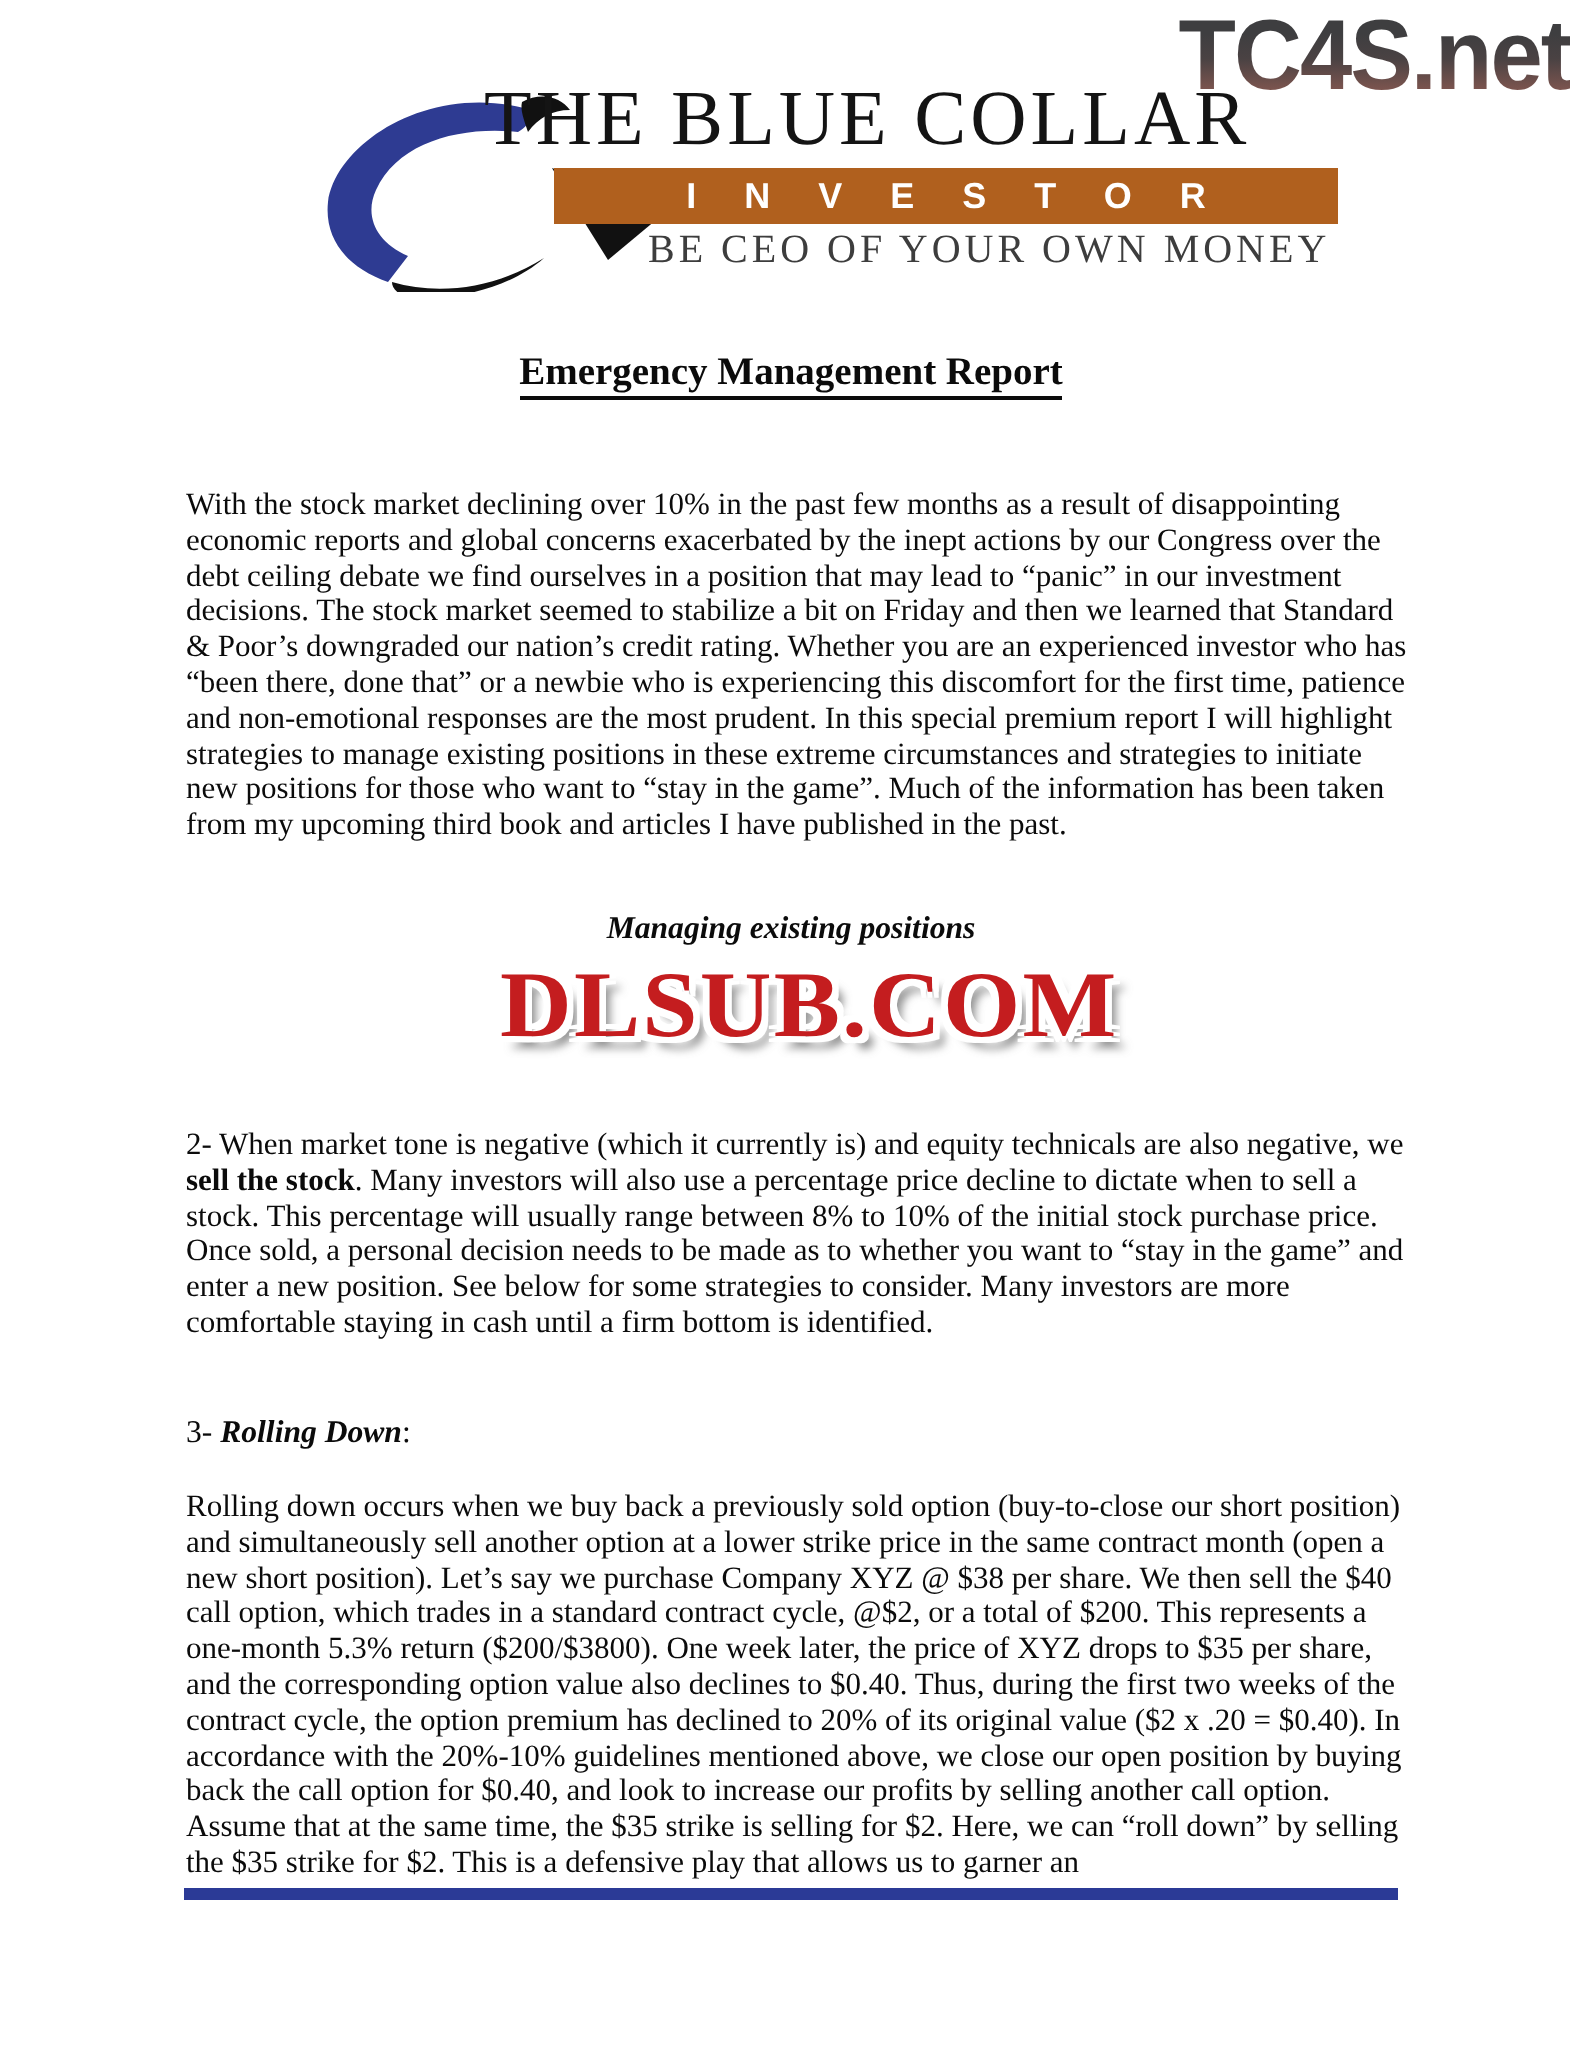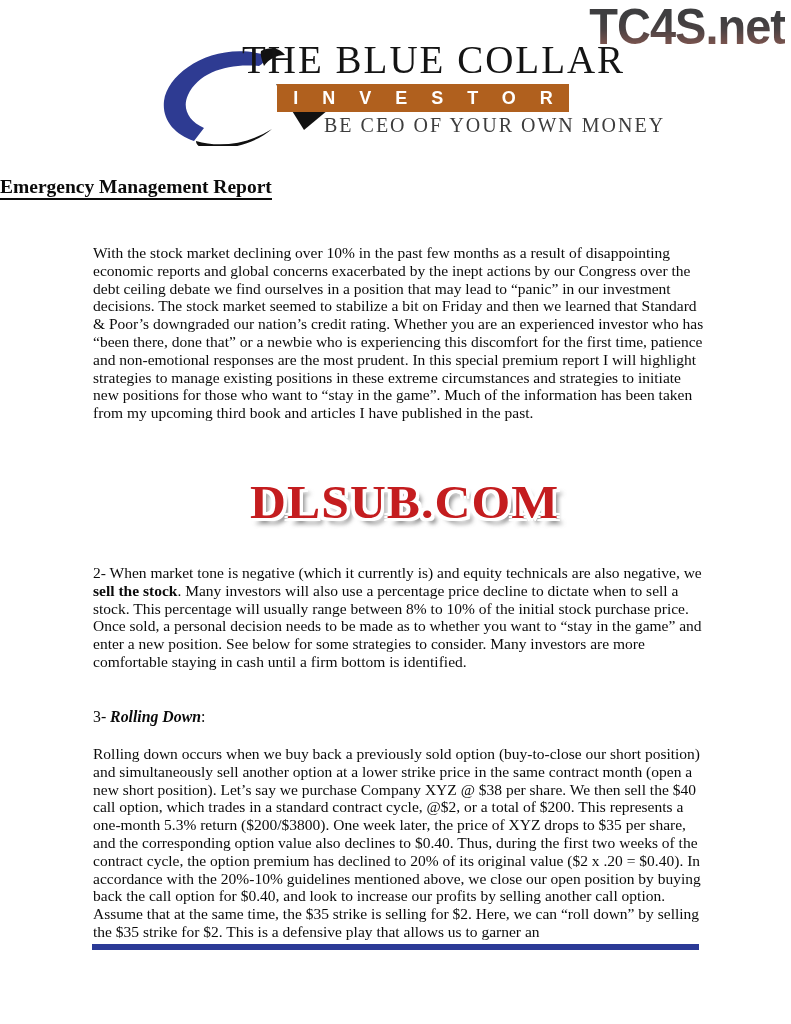--- a/index.html
+++ b/index.html
@@ -43,36 +43,36 @@
 
   
   .logo { position:absolute; left:0; top:0; width:791px; height:150px; }
   .logo-swoosh { position:absolute; left:158px; top:44px; width:188px; height:102px; }
   .logo-line1 {
     position:absolute; left:242px; top:40px;
     font-family:"Liberation Serif", serif; font-size:39px; line-height:1;
     letter-spacing:2px; color:#141414; font-weight:normal;text-align:center;
   }
   .logo-bar {
-    position:absolute; left:277px; top:84px; width:292px; height:28px;
+    position:absolute; left:277px; top:84px; width:392px; height:28px;
     background:#b0601e; display:flex; align-items:center; justify-content:center;
   }
   .logo-bar span {
     font-family:"Liberation Sans", sans-serif; font-size:18px; font-weight:bold;
     color:#ffffff; letter-spacing:24px; padding-left:24px; white-space:nowrap;
   }
   .logo-tagline {
     position:absolute; left:324px; top:114px;
     font-family:"Liberation Serif", serif; font-size:20px; letter-spacing:2px;
     color:#3d3d3d; white-space:nowrap;text-align:center;
   }
 
   
   .doc-title {
-    position:absolute; left:0; top:176px; width:791px; 
+    position:absolute; left:0; top:176px; width:791px; text-align:center;
   }
   .doc-title span {
     display:inline-block; font-size:19.5px; font-weight:bold;
     border-bottom:2.4px solid #0b0b0b; padding-bottom:1px; line-height:1.1;
   }
   .para {
     position:absolute; left:93px; width:611px;
     font-size:15.5px; line-height:17.8px; text-align:left;
   }
   .p-intro   { top:244px; }
@@ -129,20 +129,21 @@
     </div>
     <div class="logo-tagline">BE CEO OF YOUR OWN MONEY</div>
   </div>
 
   <div class="doc-title">
     <span>Emergency Management Report</span>
   </div>
 
   <div class="para p-intro">With the stock market declining over 10% in the past few months as a result of disappointing economic reports and global concerns exacerbated by the inept actions by our Congress over the debt ceiling debate we find ourselves in a position that may lead to “panic” in our investment decisions. The stock market seemed to stabilize a bit on Friday and then we learned that Standard &amp; Poor’s downgraded our nation’s credit rating. Whether you are an experienced investor who has “been there, done that” or a newbie who is experiencing this discomfort for the first time, patience and non-emotional responses are the most prudent. In this special premium report I will highlight strategies to manage existing positions in these extreme circumstances and strategies to initiate new positions for those who want to “stay in the game”. Much of the information has been taken from my upcoming third book and articles I have published in the past.</div>
 
+  <div class="h-section">Managing existing positions</div>
 
 
   <div class="wm-dlsub">DLSUB.COM</div>
 
   <div class="para p-item2"><span>2- When market tone is negative (which it currently is) and equity technicals are also negative, we </span><b class="inlineb">sell the stock</b><span>. Many investors will also use a percentage price decline to dictate when to sell a stock. This percentage will usually range between 8% to 10% of the initial stock purchase price. Once sold, a personal decision needs to be made as to whether you want to “stay in the game” and enter a new position. See below for some strategies to consider. Many investors are more comfortable staying in cash until a firm bottom is identified.</span></div>
 
   <div class="para h-item3"><span>3- </span><span class="rd">Rolling Down</span><span>:</span></div>
 
   <div class="para p-item3">Rolling down occurs when we buy back a previously sold option (buy-to-close our short position) and simultaneously sell another option at a lower strike price in the same contract month (open a new short position). Let’s say we purchase Company XYZ @ $38 per share. We then sell the $40 call option, which trades in a standard contract cycle, @$2, or a total of $200. This represents a one-month 5.3% return ($200/$3800). One week later, the price of XYZ drops to $35 per share, and the corresponding option value also declines to $0.40. Thus, during the first two weeks of the contract cycle, the option premium has declined to 20% of its original value ($2 x .20 = $0.40).  In accordance with the 20%-10% guidelines mentioned above, we close our open position by buying back the call option for $0.40, and look to increase our profits by selling another call option. Assume that at the same time, the $35 strike is selling for $2.  Here, we can “roll down” by selling the $35 strike for $2. This is a defensive play that allows us to garner an</div>
 

